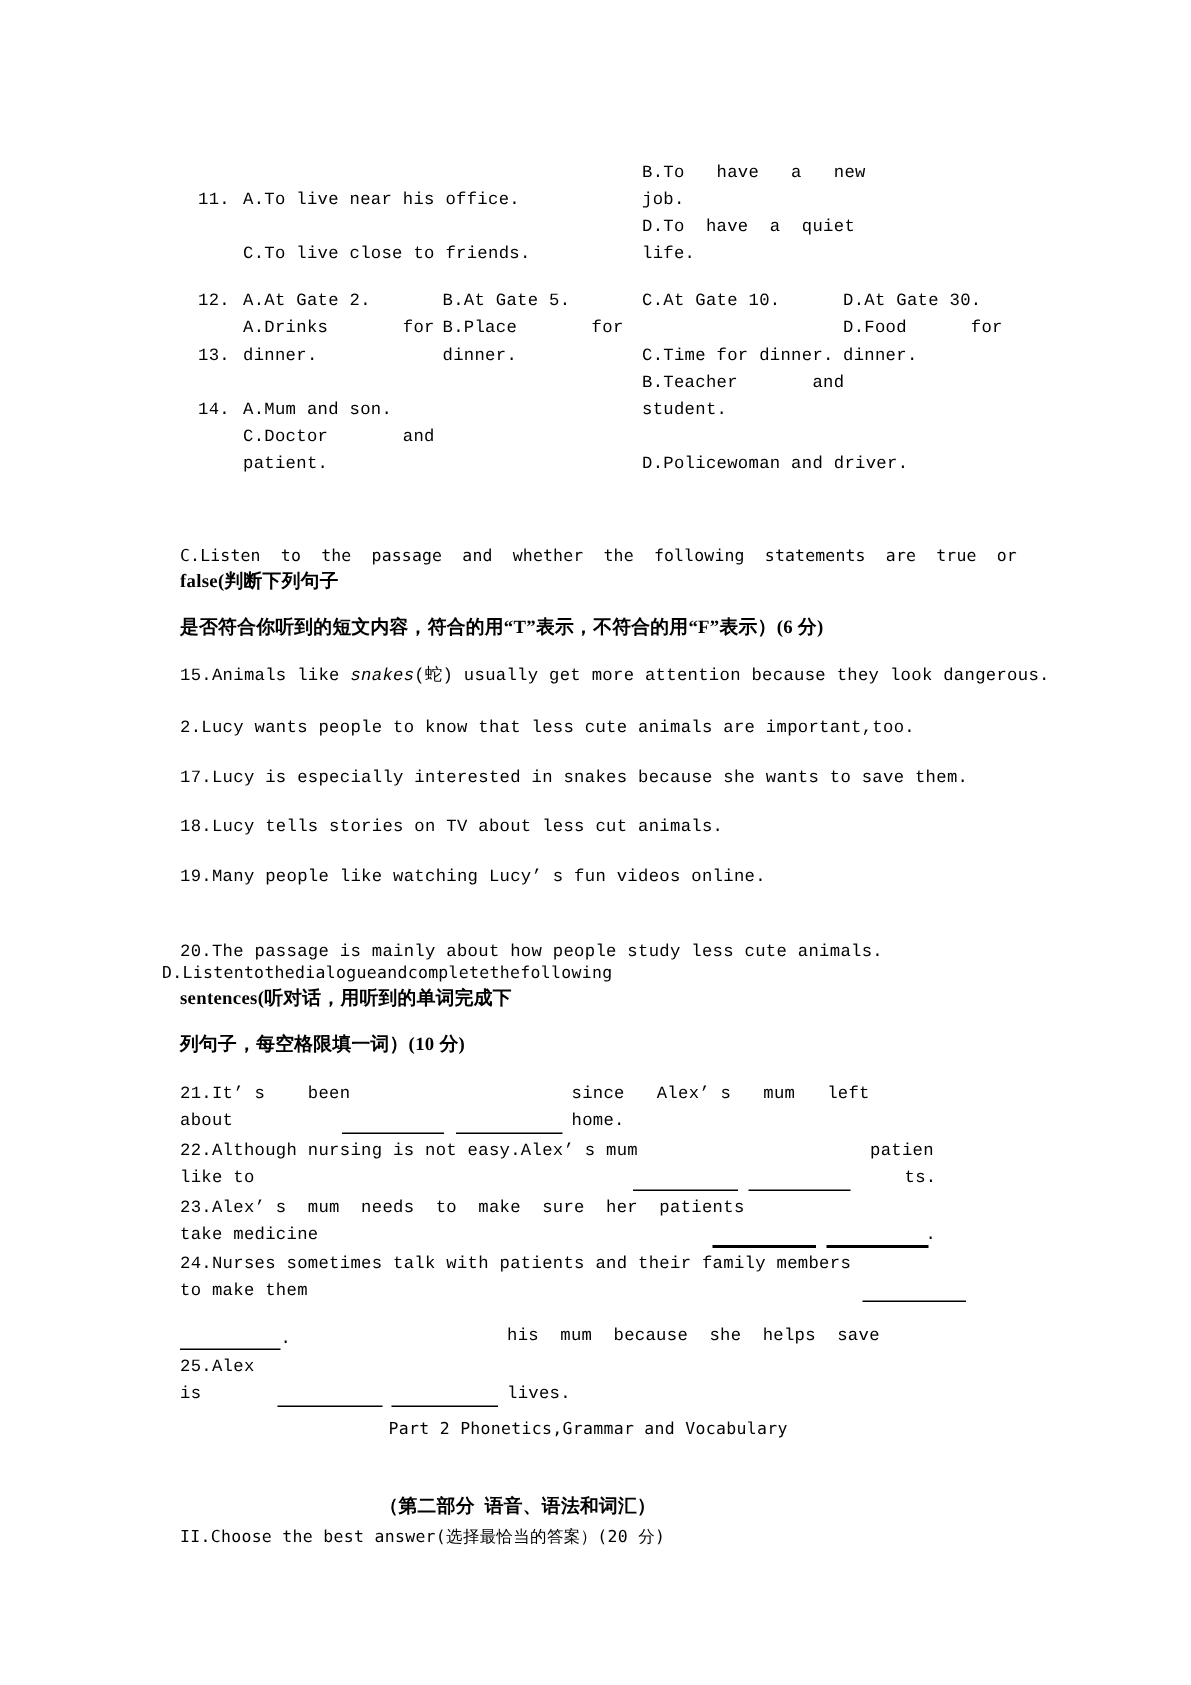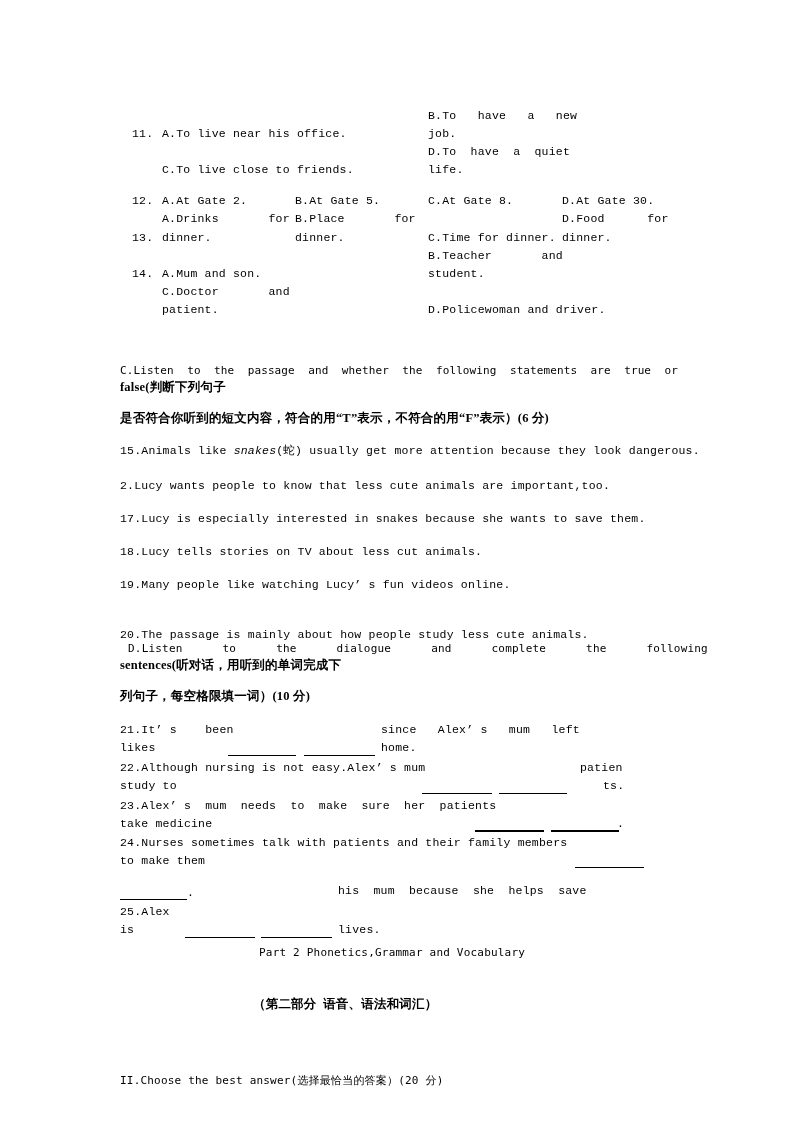--- a/index.html
+++ b/index.html
@@ -19,21 +19,21 @@
 <div class="t" style="left:162px;top:127px">A.To live near his office.</div>
 <div class="t" style="left:428px;top:109px">B.To   have   a   new</div>
 <div class="t" style="left:428px;top:127px">job.</div>
 <div class="t" style="left:162px;top:163px">C.To live close to friends.</div>
 <div class="t" style="left:428px;top:145px">D.To  have  a  quiet</div>
 <div class="t" style="left:428px;top:163px">life.</div>
 
 <div class="t" style="left:132px;top:194px">12.</div>
 <div class="t" style="left:162px;top:194px">A.At Gate 2.</div>
 <div class="t" style="left:295px;top:194px">B.At Gate 5.</div>
-<div class="t" style="left:428px;top:194px">C.At Gate 8.</div>
+<div class="t" style="left:428px;top:194px">C.At Gate 10.</div>
 <div class="t" style="left:562px;top:194px">D.At Gate 30.</div>
 
 <div class="t" style="left:132px;top:231px">13.</div>
 <div class="t" style="left:162px;top:212px">A.Drinks       for</div>
 <div class="t" style="left:162px;top:231px">dinner.</div>
 <div class="t" style="left:295px;top:212px">B.Place       for</div>
 <div class="t" style="left:295px;top:231px">dinner.</div>
 <div class="t" style="left:428px;top:231px">C.Time for dinner.</div>
 <div class="t" style="left:562px;top:212px">D.Food      for</div>
 <div class="t" style="left:562px;top:231px">dinner.</div>
@@ -50,43 +50,43 @@
 <div class="t zh" style="left:120px;top:380px">false(判断下列句子</div>
 <div class="t zh" style="left:120px;top:411px">是否符合你听到的短文内容，符合的用“T”表示，不符合的用“F”表示）(6 分)</div>
 
 <div class="t" style="left:120px;top:444px"><span>15.Animals like </span><i class="em">snakes</i><span>(蛇) usually get more attention because they look dangerous.</span></div>
 <div class="t" style="left:120px;top:479px">2.Lucy wants people to know that less cute animals are important,too.</div>
 <div class="t" style="left:120px;top:512px">17.Lucy is especially interested in snakes because she wants to save them.</div>
 <div class="t" style="left:120px;top:545px">18.Lucy tells stories on TV about less cut animals.</div>
 <div class="t" style="left:120px;top:578px">19.Many people like watching Lucy’ s fun videos online.</div>
 <div class="t" style="left:120px;top:628px">20.The passage is mainly about how people study less cute animals.</div>
 
-<div class="t b" style="left:128px;top:642px;width:580px;display:flex;justify-content:space-between">
+<div class="t b" style="left:108px;top:642px;width:580px;display:flex;">
   <span>D.Listen</span>
   <span>to</span>
   <span>the</span>
   <span>dialogue</span>
   <span>and</span>
   <span>complete</span>
   <span>the</span>
   <span>following</span>
 </div>
 <div class="t zh" style="left:120px;top:658px">sentences(听对话，用听到的单词完成下</div>
 <div class="t zh" style="left:120px;top:689px">列句子，每空格限填一词）(10 分)</div>
 
 <div class="t" style="left:120px;top:723px">21.It’ s    been</div>
 <div class="t" style="left:381px;top:723px">since   Alex’ s   mum   left</div>
-<div class="t" style="left:120px;top:741px">likes</div>
+<div class="t" style="left:120px;top:741px">about</div>
 <div class="blank" style="left:228px;top:755px;width:68px"></div>
 <div class="blank" style="left:304px;top:755px;width:71px"></div>
 <div class="t" style="left:381px;top:741px">home.</div>
 
 <div class="t" style="left:120px;top:761px">22.Although nursing is not easy.Alex’ s mum</div>
 <div class="t" style="left:580px;top:761px">patien</div>
-<div class="t" style="left:120px;top:779px">study to</div>
+<div class="t" style="left:120px;top:779px">like to</div>
 <div class="blank" style="left:422px;top:793px;width:70px"></div>
 <div class="blank" style="left:499px;top:793px;width:68px"></div>
 <div class="t" style="left:603px;top:779px">ts.</div>
 
 <div class="t" style="left:120px;top:799px">23.Alex’ s  mum  needs  to  make  sure  her  patients</div>
 <div class="t" style="left:120px;top:817px">take medicine</div>
 <div class="blank thick" style="left:475px;top:830px;width:69px"></div>
 <div class="blank thick" style="left:551px;top:830px;width:68px"></div>
 <div class="t" style="left:617px;top:817px">.</div>
 
@@ -98,13 +98,13 @@
 
 <div class="t" style="left:120px;top:905px">25.Alex</div>
 <div class="t" style="left:338px;top:884px">his  mum  because  she  helps  save</div>
 <div class="t" style="left:120px;top:923px">is</div>
 <div class="blank" style="left:185px;top:937px;width:70px"></div>
 <div class="blank" style="left:261px;top:937px;width:71px"></div>
 <div class="t" style="left:338px;top:923px">lives.</div>
 
 <div class="t b" style="left:259px;top:946px">Part 2 Phonetics,Grammar and Vocabulary</div>
 <div class="t zh" style="left:253px;top:997px">（第二部分  语音、语法和词汇）</div>
-<div class="t b" style="left:120px;top:1074px">II.Choose the best answer(选择最恰当的答案）(20 分)</div>
+<div class="t b" style="left:120px;top:1018px">II.Choose the best answer(选择最恰当的答案）(20 分)</div>
 
 </body></html>

